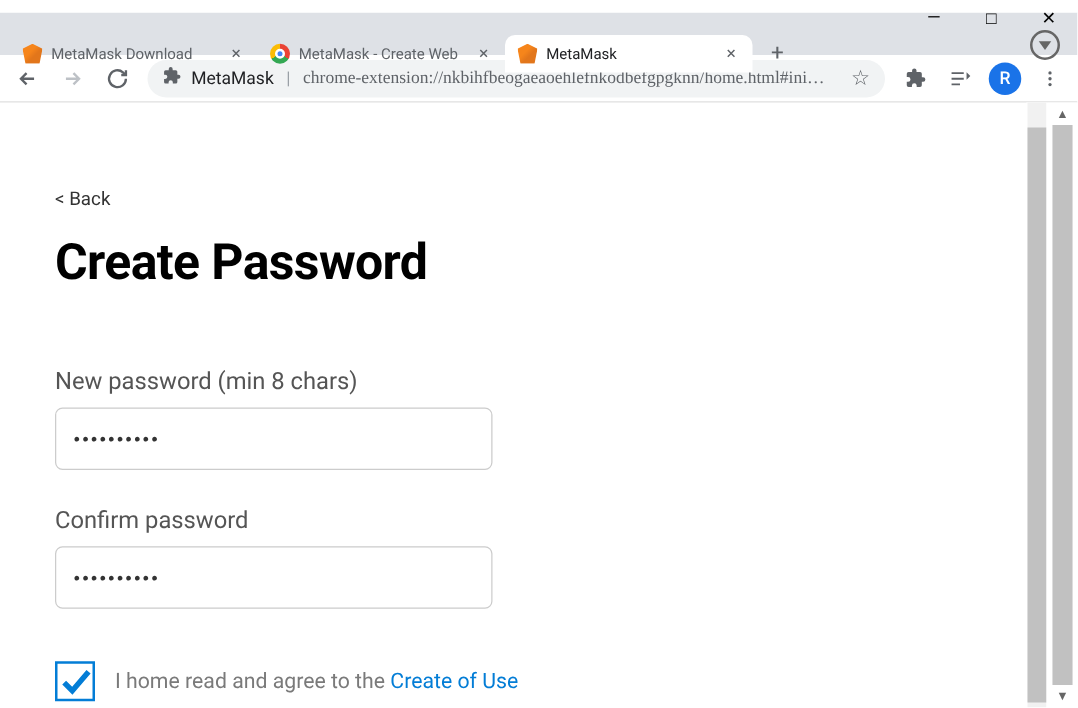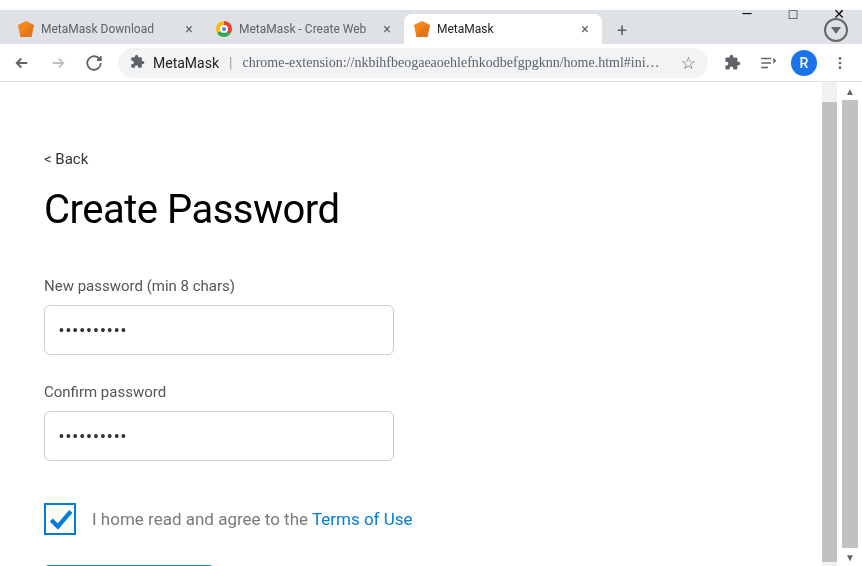--- a/index.html
+++ b/index.html
@@ -32,23 +32,22 @@
       align-items: center;
       justify-content: center;
       font-size: 14px;
       color: #000;
     }
     
     .tab-strip {
       height: 34px;
       background: #dee1e6;
       display: flex;
-      align-items: flex-end;
       padding-left: 8px;
-      padding-top: 6px;
+      padding-top: 18px;
     }
     .tab {
       height: 30px;
       width: 198px;
       display: flex;
       align-items: center;
       padding: 0 10px;
       font-size: 12px;
       color: #5f6368;
       border-radius: 8px 8px 0 0;
@@ -172,27 +171,27 @@
       overflow: hidden;
     }
     .back-link {
       font-size: 15px;
       color: #333;
       margin-bottom: 18px;
       margin-top: 40px;
     }
     .page-title {
       font-size: 40px;
-      font-weight: 400;
+      font-weight: 700;
       color: #000;
-      margin-bottom: 44px;
+      margin-bottom: 60px;
       letter-spacing: -0.5px;
     }
     .field-label {
-      font-size: 15px;
+      font-size: 19px;
       color: #555;
       margin-bottom: 10px;
     }
     .text-input {
       width: 350px;
       height: 50px;
       border: 1px solid #ccc;
       border-radius: 6px;
       padding: 0 14px;
       font-size: 14px;
@@ -369,21 +368,21 @@
     <div class="field-label">Confirm password</div>
     <input class="text-input" type="text" value="••••••••••" style="">
 
     <div class="checkbox-row">
       <div class="checkbox">
         <svg viewBox="0 0 24 24" fill="none" stroke="#037dd6" stroke-width="4">
             <path d="M4 13l6 6L22 5"></path>
           </svg>
       </div>
       <div class="tos-text">
-        <span>I home read and agree to the </span><span class="tos-link">Terms of Use</span>
+        <span>I home read and agree to the </span><span class="tos-link">Create of Use</span>
       </div>
     </div>
 
     <button class="create-btn">Create</button>
   </div>
 
   <div class="scroll-col" style="width:17px">
     <div class="scroll-track" style="width:15px">
       <div class="scroll-thumb" style="top:20px;bottom:4px"></div>
     </div>

